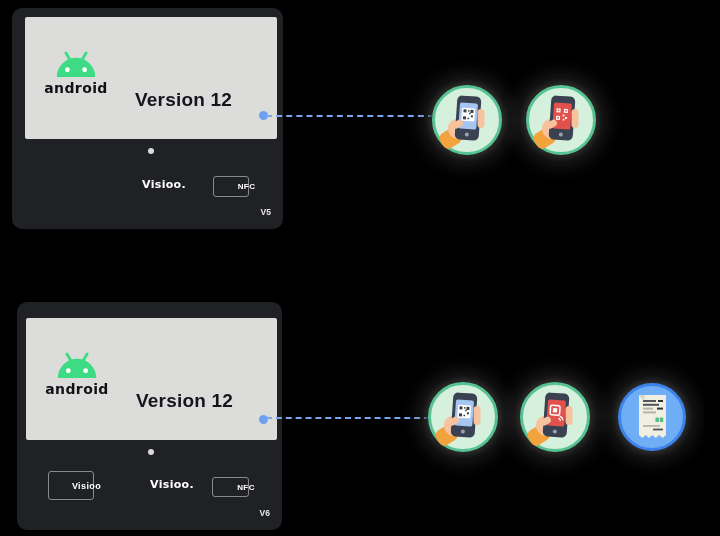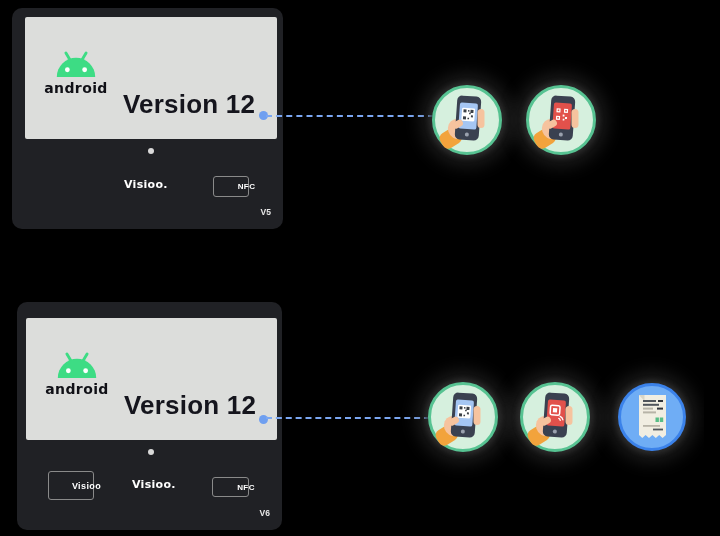--- a/index.html
+++ b/index.html
@@ -18,33 +18,33 @@
   }
   .d1 .screen{left:13px;top:9px;width:252px;height:122px;}
   .d2 .screen{left:9px;top:16px;width:251px;height:122px;}
   .logo-block{position:absolute;left:18px;top:32px;width:66px;text-align:center;}
   .logo-block svg{display:block;margin:0 auto;}
   .wordmark{
     font-size:14px;font-weight:600;color:#101016;letter-spacing:.4px;margin-top:1px;
     font-family:"DejaVu Sans",sans-serif;
   }
   .version{
-    position:absolute;left:98px;top:72px;font-size:26px;font-weight:700;
+    position:absolute;left:110px;top:72px;font-size:19px;font-weight:700;
     color:#15151d;letter-spacing:.2px;white-space:nowrap;
   }
   .endpoint-dot{
     position:absolute;width:9px;height:9px;border-radius:50%;background:#6f9ff0;
   }
   .d1 .endpoint-dot{left:234px;top:94px;}
   .d2 .endpoint-dot{left:233px;top:97px;}
   .cam-dot{position:absolute;width:6px;height:6px;border-radius:50%;background:#d9d9d9;}
   .d1 .cam-dot{left:136px;top:140px;}
   .d2 .cam-dot{left:131px;top:147px;}
   .brand{
-    position:absolute;width:80px;text-align:left;color:#fff;font-weight:700;
+    position:absolute;width:80px;text-align:center;color:#fff;font-weight:700;
     font-size:11px;letter-spacing:.3px;font-family:"DejaVu Sans",sans-serif;
   }
   .d1 .brand{left:112px;top:170px;}
   .d2 .brand{left:115px;top:176px;}
   .term-btn{
     position:absolute;border:1px solid #8a8a8a;border-radius:3px;color:#fff;
     font-size:8px;font-weight:700;display:flex;align-items:center;justify-content:center;
     letter-spacing:.4px;background:transparent;box-sizing:border-box;cursor:pointer;padding-left:31px;
   }
   .d1 .nfc-btn{left:201px;top:168px;width:36px;height:21px;}

